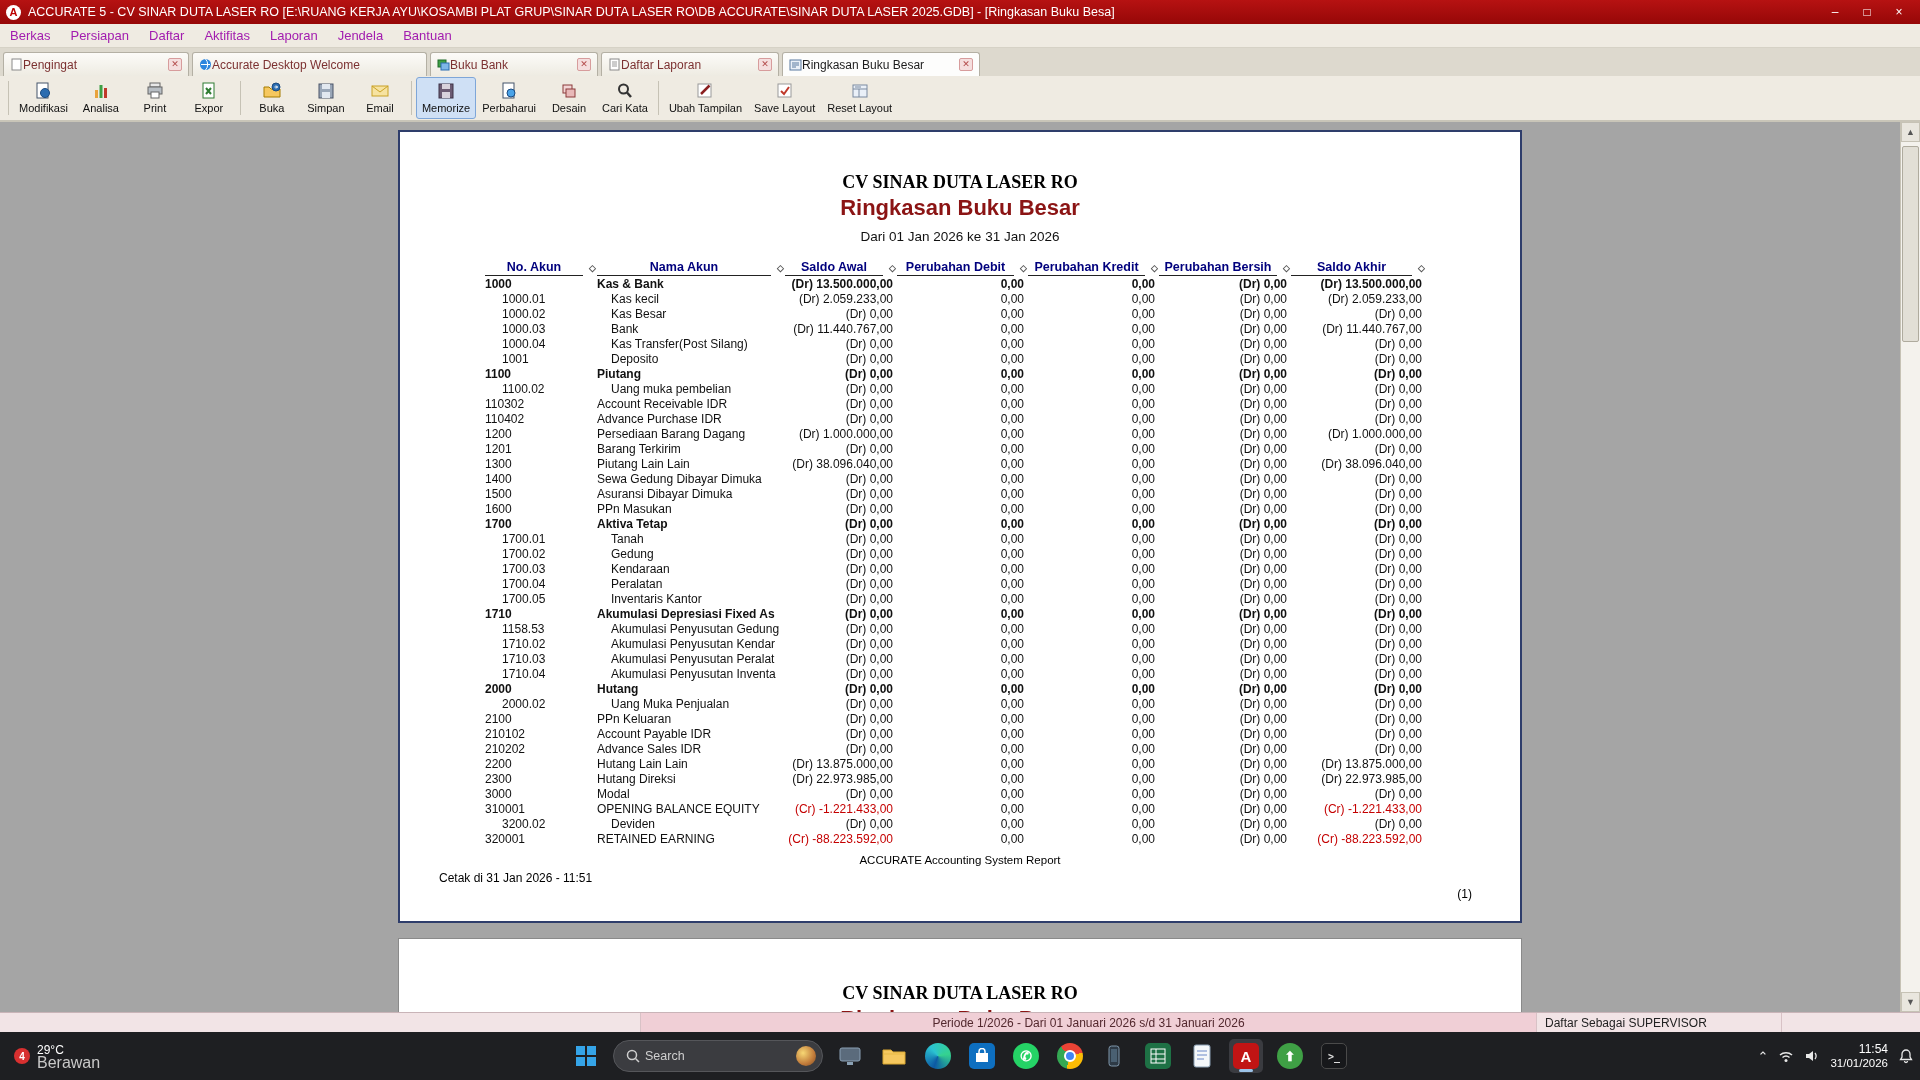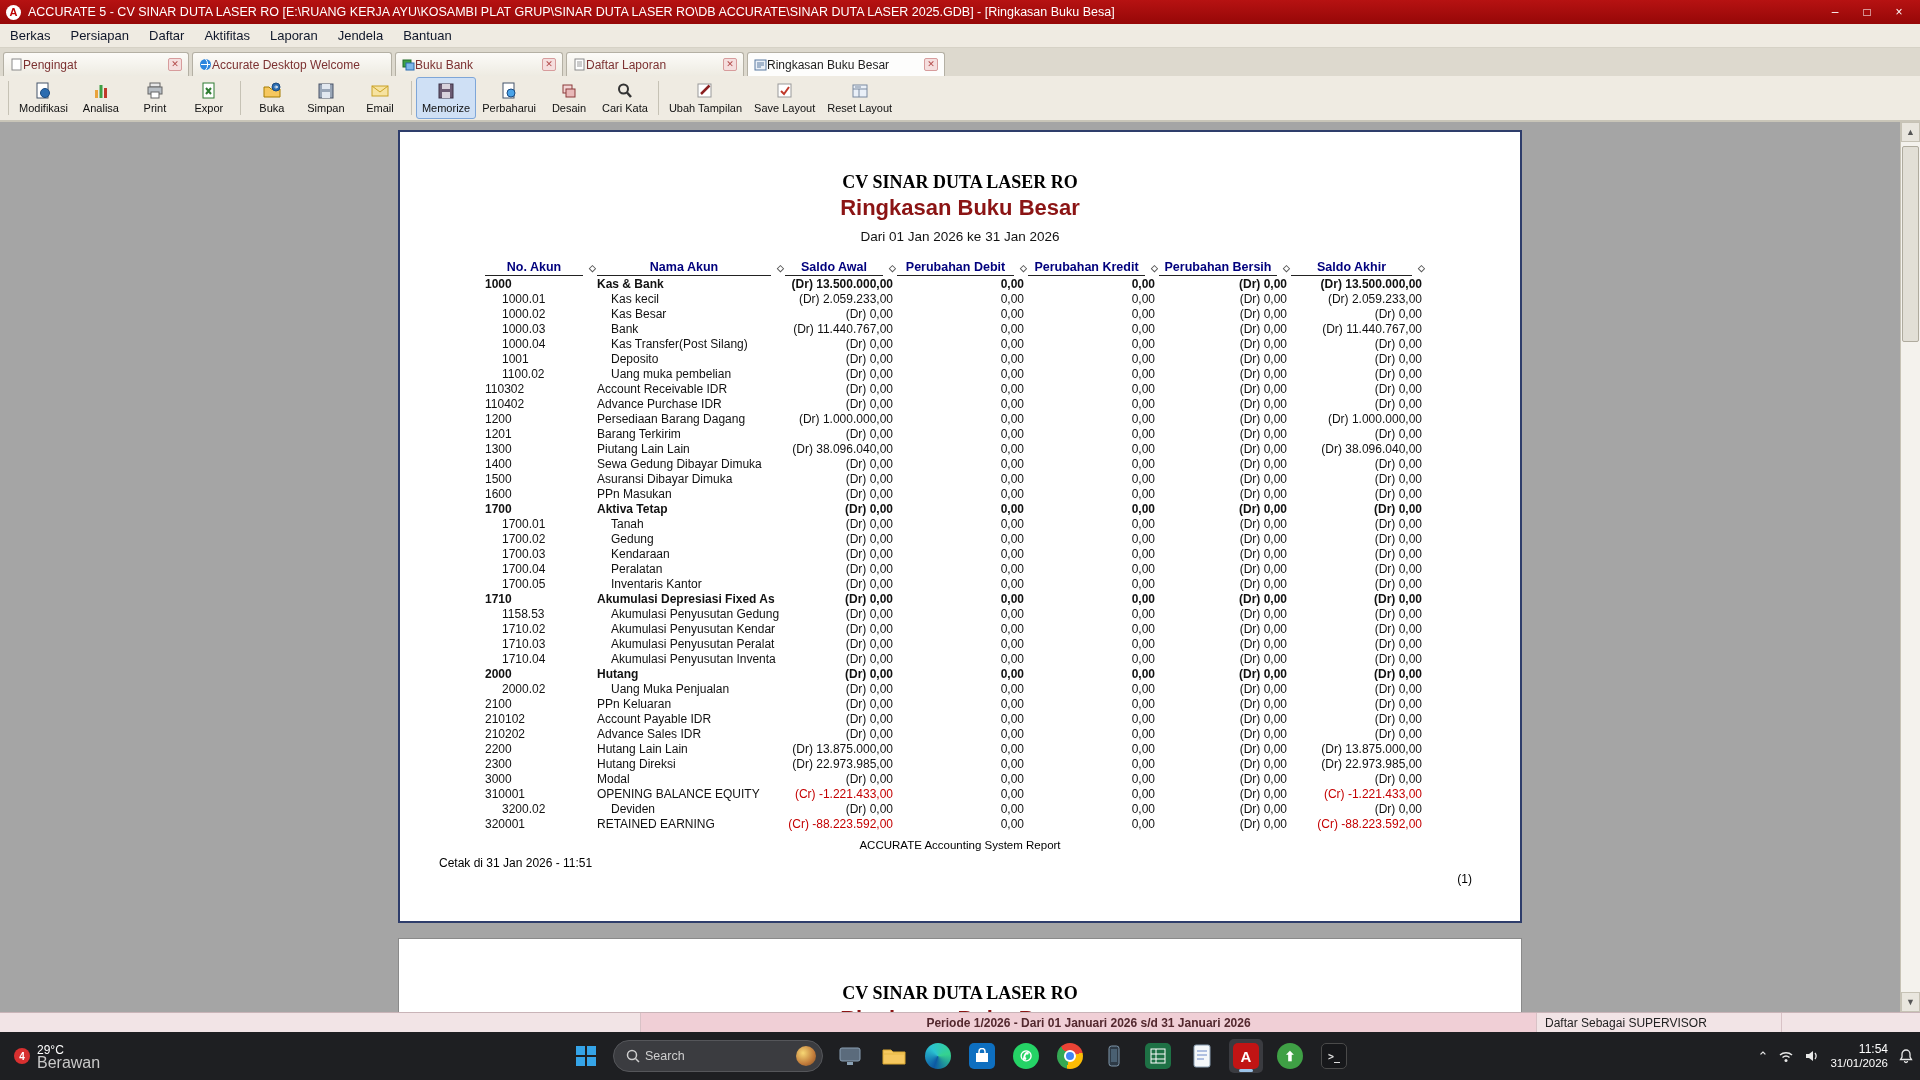--- a/index.html
+++ b/index.html
@@ -6,21 +6,21 @@
   html,body{width:1920px;height:1080px;overflow:hidden}
   body{font-family:"Liberation Sans",sans-serif;background:#A5A5A5;display:flex;flex-direction:column}
 
   
   .titlebar{height:24px;background:linear-gradient(#B61212,#960707);color:#fff;display:flex;align-items:center;padding:0 6px;flex:0 0 auto}
   .titlebar .logo{width:15px;height:15px;border-radius:50%;background:#fff;color:#B00;font-weight:bold;font-size:11px;display:flex;align-items:center;justify-content:center;margin-right:7px}
   .titlebar .ttl{font-size:12.5px;font-weight:normal;white-space:nowrap;overflow:hidden;flex:1}
   .wbtn{width:30px;height:18px;display:flex;align-items:center;justify-content:center;font-size:12px;color:#fff;margin-left:2px}
 
   
-  .menubar{height:24px;background:#EFEBE2;border-bottom:1px solid #D6D2C6;display:flex;align-items:center;font-size:13px;color:#0f172a;flex:0 0 auto}
+  .menubar{height:24px;background:#EFEBE2;border-bottom:1px solid #D6D2C6;display:flex;align-items:center;font-size:13px;color:#a21caf;flex:0 0 auto}
   .menubar .mi{padding:3px 10px;cursor:default}
 
   
   .tabbar{height:28px;background:#DDD9CE;display:flex;align-items:flex-end;padding:3px 3px 0;gap:3px;flex:0 0 auto}
   .tab{height:24px;display:flex;align-items:center;justify-content:space-between;background:linear-gradient(#FCFBF8,#EEEBE2);border:1px solid #B4B0A4;border-bottom:none;border-radius:3px 3px 0 0;padding:0 6px;font-size:12px;color:#7C3131}
   .tab .tl{display:flex;align-items:center;overflow:hidden;white-space:nowrap}
   .tab.active{background:#FDFDFC;color:#1d1d1d}
   .tclose{width:14px;height:13px;border:1px solid #D79C9C;background:#F5DEDE;color:#B34A4A;font-size:9px;line-height:11px;text-align:center;border-radius:2px;margin-left:6px;flex:0 0 auto}
 
   
@@ -56,21 +56,21 @@
   
   .vscroll{position:absolute;right:0;top:0;bottom:0;width:20px;background:#F4F2ED;border-left:1px solid #C6C2B5}
   .varrow{height:20px;display:flex;align-items:center;justify-content:center;font-size:9px;color:#555;background:#E9E6DE;border:1px solid #C6C2B5}
   .varrow.down{position:absolute;bottom:0;left:0;right:0}
   .vthumb{position:absolute;top:24px;left:1px;right:1px;height:196px;background:#E2DFD6;border:1px solid #AFAB9E;border-radius:2px}
 
   
   .statusbar{height:20px;background:#F2E4E6;display:flex;align-items:stretch;font-size:12px;flex:0 0 auto;border-top:1px solid #C9B4B8}
   .sb-cell{border-right:1px solid #D8C2C6;display:flex;align-items:center;padding:0 8px}
   .sb-left{flex:0 0 641px}
-  .sb-period{flex:0 0 896px;justify-content:center;background:#F0CFD6;color:#53282E;font-weight:bold}
+  .sb-period{flex:0 0 896px;justify-content:center;background:#F0CFD6;color:#53282E;font-weight:normal}
   .sb-user{flex:0 0 245px;color:#222}
   .sb-fill{flex:1 1 auto;border-right:none}
 
   
   .taskbar{height:48px;background:#1E1F22;display:flex;align-items:center;color:#fff;flex:0 0 auto;position:relative}
   .tb-weather{display:flex;align-items:center;gap:7px;padding:0 14px;height:100%}
   .badge{width:16px;height:16px;border-radius:50%;background:#D83030;color:#fff;font-size:10px;font-weight:bold;display:flex;align-items:center;justify-content:center}
   .wtemp{font-size:12px;line-height:13px}
   .wcond{font-size:16px;color:#C9C9C9;line-height:12px}
   .tb-center{position:absolute;left:50%;transform:translateX(-50%);display:flex;align-items:center;gap:10px;height:100%}
@@ -117,21 +117,21 @@
 <div class="tabbar">
   <div class="tab" style="width:186px">
     <span class="tl">
         <svg width="13" height="13">
           <rect x="2" y="1" width="9" height="11" fill="#fff" stroke="#8a8a8a"></rect>
         </svg>
     <span>Pengingat</span>
       </span>
     <span class="tclose">✕</span>
   </div>
-  <div class="tab" style="width:200px">
+  <div class="tab" style="width:235px">
     <span class="tl">
         <svg width="13" height="13">
           <circle cx="6.5" cy="6.5" r="5.5" fill="#2E86DE"></circle>
           <path d="M2 6.5h9M6.5 1a8 8 0 010 11" stroke="#fff" fill="none" stroke-width="1"></path>
         </svg>
     <span>Accurate Desktop Welcome</span>
       </span>
   </div>
   <div class="tab" style="width:168px">
     <span class="tl">
@@ -373,20 +373,29 @@
           </tr>
           <tr class="lvl1">
             <td class="c-no">1001</td>
             <td class="c-name">Deposito</td>
             <td class="c-num">(Dr) 0,00</td>
             <td class="c-num">0,00</td>
             <td class="c-num">0,00</td>
             <td class="c-num">(Dr) 0,00</td>
             <td class="c-num">(Dr) 0,00</td>
           </tr>
+          <tr class="bold lvl0">
+            <td class="c-no">1100</td>
+            <td class="c-name">Piutang</td>
+            <td class="c-num">(Dr) 0,00</td>
+            <td class="c-num">0,00</td>
+            <td class="c-num">0,00</td>
+            <td class="c-num">(Dr) 0,00</td>
+            <td class="c-num">(Dr) 0,00</td>
+          </tr>
           <tr class="lvl1">
             <td class="c-no">1100.02</td>
             <td class="c-name">Uang muka pembelian</td>
             <td class="c-num">(Dr) 0,00</td>
             <td class="c-num">0,00</td>
             <td class="c-num">0,00</td>
             <td class="c-num">(Dr) 0,00</td>
             <td class="c-num">(Dr) 0,00</td>
           </tr>
           <tr class="lvl0">

